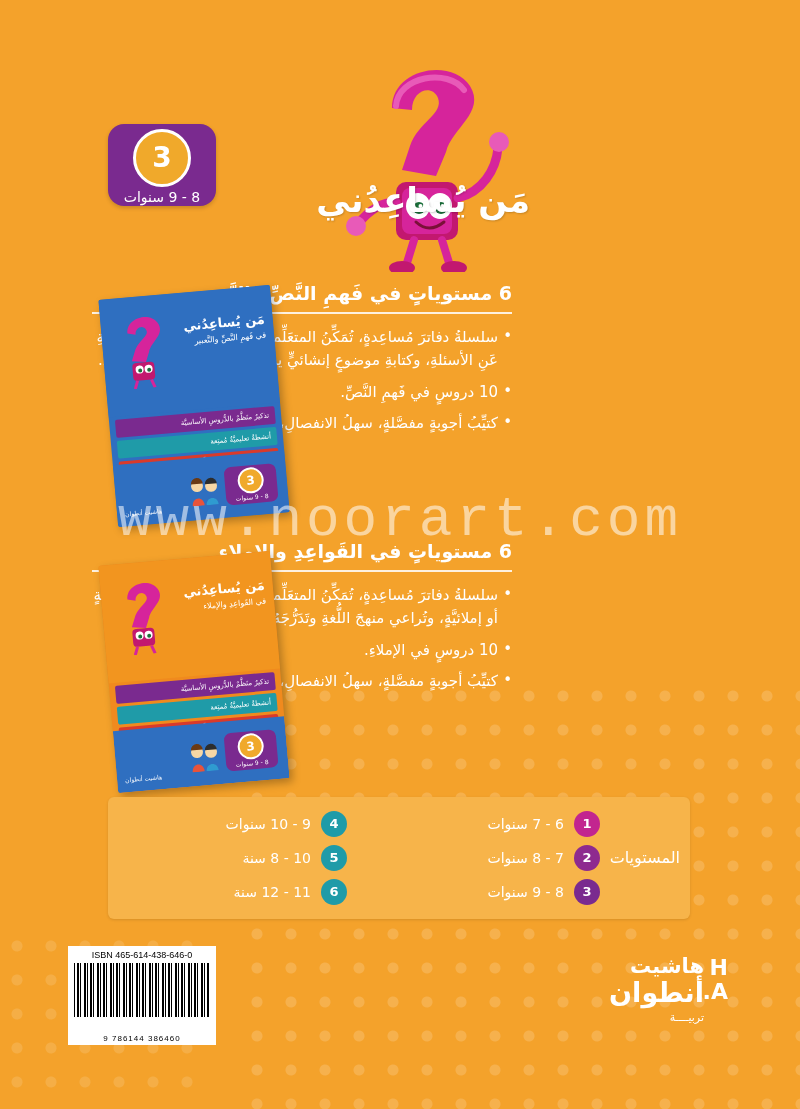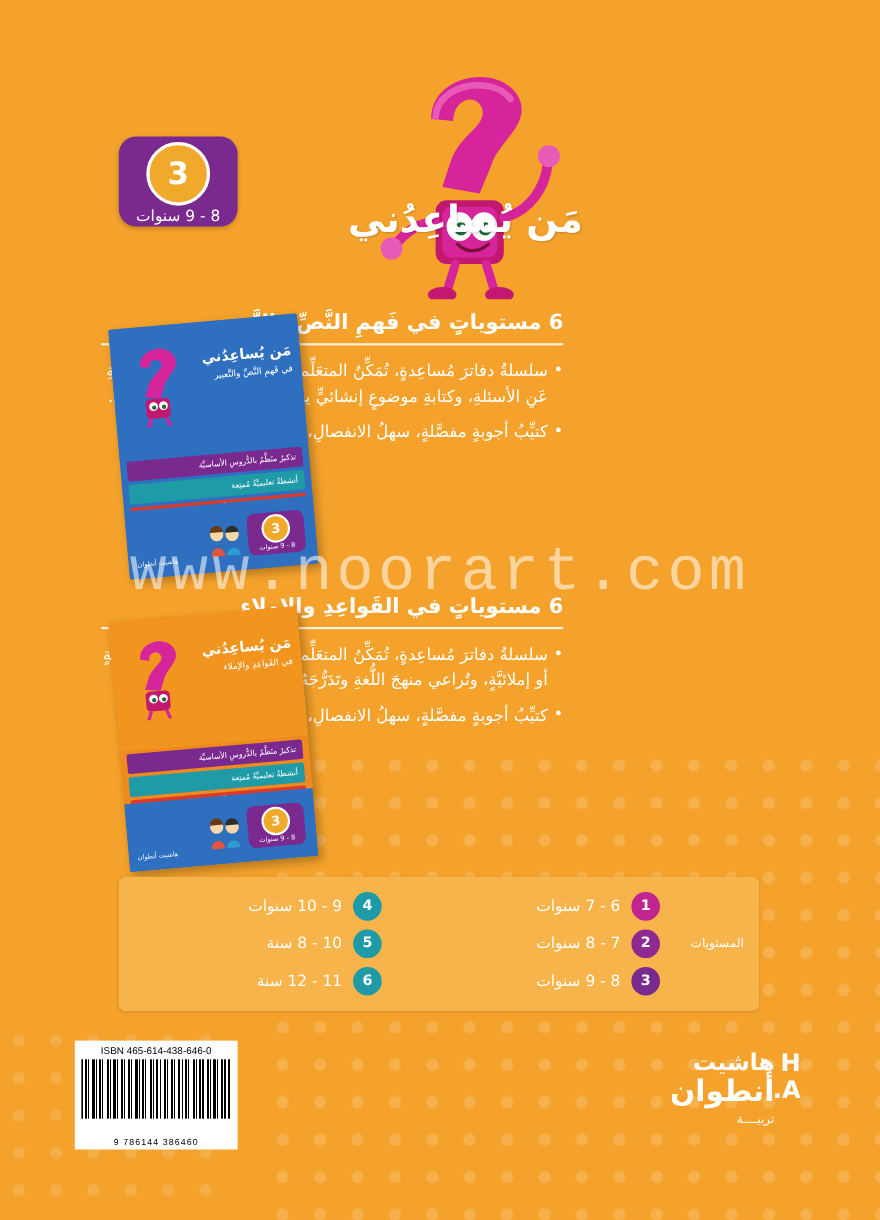--- a/index.html
+++ b/index.html
@@ -271,21 +271,21 @@
     border-radius: 6px;
     direction: rtl;
     box-shadow: 0 1px 3px rgba(0,0,0,0.12);
   }
   .levels-label {
     position: absolute;
     right: 10px;
     top: 50%;
     transform: translateY(-50%);
     color: #fff;
-    font-size: 11px;
+    font-size: 16px;
     width: 56px;
     text-align: center;
     line-height: 1.3;
   }
   .levels-grid {
     position: absolute;
     right: 64px;
     left: 12px;
     top: 10px;
     bottom: 10px;
@@ -432,29 +432,31 @@
   </svg>
 </div>
 
 <div class="main-title">مَن يُساعِدُني</div>
 
 <div class="section sec1">
   <div class="section-title">6 مستوياتٍ في فَهمِ النَّصِّ والتَّعبير</div>
   <div class="rule"></div>
   <ul class="bullets">
     <li>سلسلةُ دفاترَ مُساعِدةٍ، تُمَكِّنُ المتعَلِّمينَ مِن فهمِ النُّصوصِ والإجابةِ عَنِ الأسئلةِ، وكتابةِ موضوعٍ إنشائيٍّ يسعى فيهِ المتعَلِّمُ إلى الإبداعِ.</li>
+    <li>10 دروسٍ في فَهمِ النَّصِّ.</li>
     <li>كتيِّبُ أجوبةٍ مفصَّلةٍ، سهلُ الانفصالِ، في وسَطِ الدَّفترِ.</li>
   </ul>
 </div>
 
 <div class="section sec2">
   <div class="section-title">6 مستوياتٍ في القَواعِدِ والإملاء</div>
   <div class="rule"></div>
   <ul class="bullets">
     <li>سلسلةُ دفاترَ مُساعِدةٍ، تُمَكِّنُ المتعَلِّمينَ مِنَ الكتابةِ بلا أخطاءٍ لغويَّةٍ أو إملائيَّةٍ، وتُراعي منهجَ اللُّغةِ وتَدَرُّجَهُ، وتَعتمِدُ السُّهولةَ.</li>
+    <li>10 دروسٍ في الإملاءِ.</li>
     <li>كتيِّبُ أجوبةٍ مفصَّلةٍ، سهلُ الانفصالِ، في وسَطِ الدَّفترِ.</li>
   </ul>
 </div>
 
 <div class="book book1">
   <div class="bk-top">
     <div class="bk-mascot">
       <svg width="52" height="78" viewBox="0 0 52 78">
         <path d="M10 22 C10 6, 34 2, 41 14 C48 26, 33 32, 30 42 L26 52 L12 50 L16 40 C20 30, 32 26, 29 20 C26 14, 18 17, 18 24 Z" fill="#d6249b"></path>
         <rect x="12" y="52" width="22" height="18" rx="4" fill="#c2186f"></rect>

